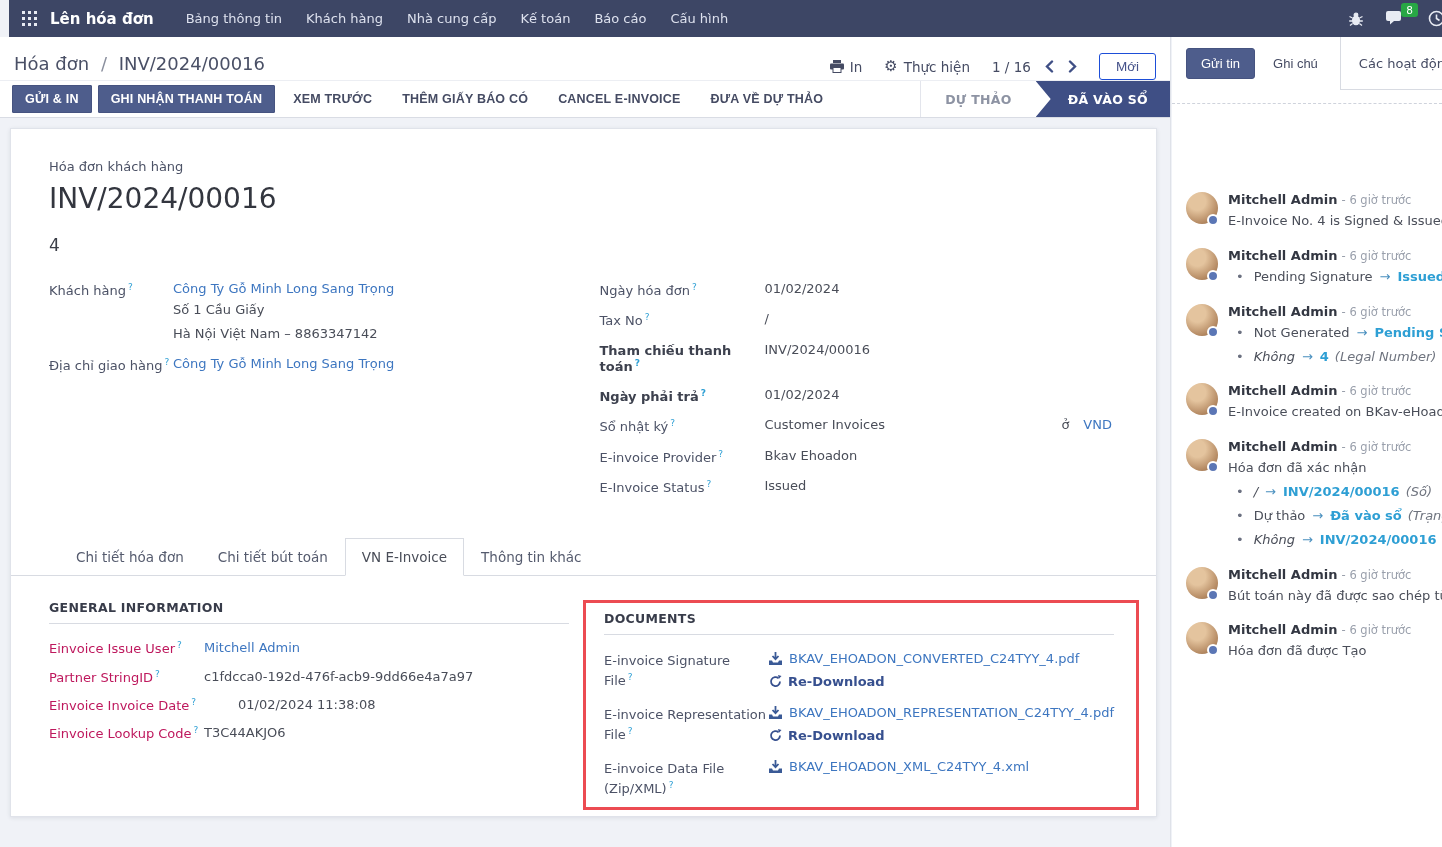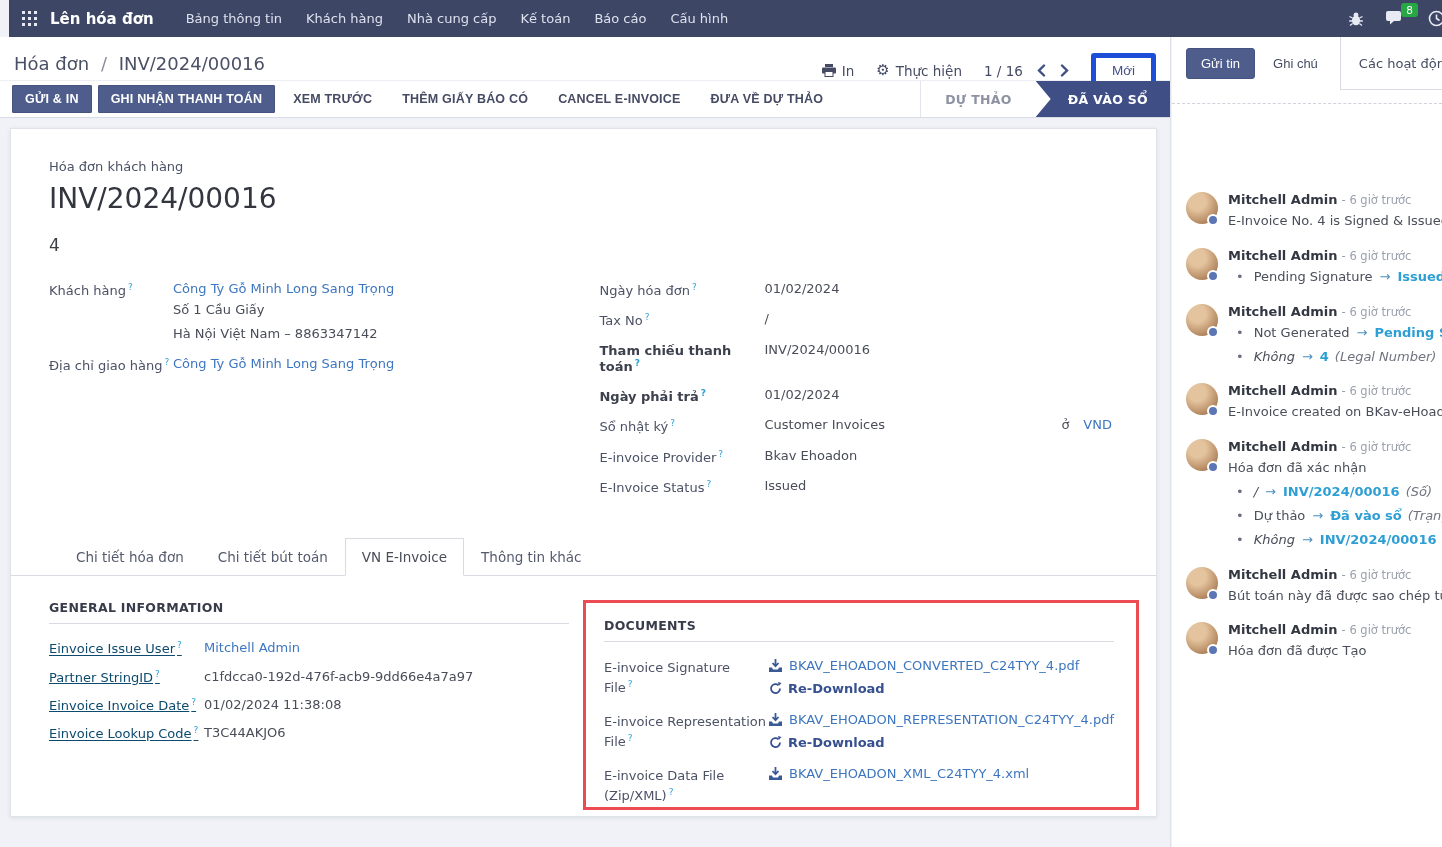--- a/index.html
+++ b/index.html
@@ -20,21 +20,21 @@
   .main-left { position:absolute; top:37px; left:0; width:1171px; height:810px; background:#f0f2f7; border-right:1px solid #dfe2e9; }
   .control-row { height:43px; background:#fff; display:flex; align-items:flex-start; padding:16px 14px; }
   .breadcrumb { font-size:18px; color:#4a5066; }
   .breadcrumb .sep { color:#8a8f9e; margin:0 6px; }
   .cp-right { margin-left:auto; display:flex; align-items:center; gap:22px; }
   .cp-btn { display:flex; align-items:center; gap:6px; color:#454b63; font-size:13.5px; cursor:pointer; }
   .gear-glyph { font-size:15px; line-height:1; color:#454b63; }
   .pager { display:flex; align-items:center; gap:14px; }
   .pager-count { color:#454b63; font-size:13.5px; }
   .pg-arrow { cursor:pointer; display:flex; }
-  .btn-new { border:5px solid #1d4ed8; color:#45528a; background:#fff; font-size:13.5px; padding:5px 16px; border-radius:3px; cursor:pointer; }
+  .btn-new { border:1px solid #1d4ed8; color:#45528a; background:#fff; font-size:13.5px; padding:5px 16px; border-radius:3px; cursor:pointer; }
 
   .action-row { height:38px; background:#fff; border-bottom:1px solid #d9dce4; border-top:1px solid #eceef3; display:flex; align-items:stretch; padding-left:12px; }
   .act-group { display:flex; align-items:center; gap:6px; }
   .btn-primary { background:#4e5d8c; border:1px solid #465380; color:#fff; font-size:12.5px; font-weight:bold; letter-spacing:.2px; padding:6px 12px; border-radius:1px; cursor:pointer; }
   .btn-flat { background:none; border:none; color:#454b63; font-size:12.5px; font-weight:bold; letter-spacing:.2px; padding:6px 12px; cursor:pointer; white-space:nowrap; }
   .statusbar { margin-left:auto; display:flex; align-items:stretch; border-left:1px solid #e3e5ec; }
   .st-draft { display:flex; align-items:center; padding:0 24px; color:#8d93a3; font-size:12.5px; font-weight:bold; letter-spacing:.3px; cursor:pointer; }
   .st-posted { display:flex; align-items:center; background:#3f4f85; color:#fff; font-size:12.5px; font-weight:bold; letter-spacing:.3px; padding:0 22px 0 32px; clip-path:polygon(0 0,100% 0,100% 100%,0 100%,15px 50%); cursor:default; }
 
   
@@ -60,24 +60,24 @@
   
   .tabs { display:flex; margin:30px 0 0 0; border-bottom:1px solid #d8dbe2; margin-left:-38px; margin-right:-18px; padding-left:48px; }
   .tab { padding:10px 16px; color:#555b6e; cursor:pointer; border:1px solid transparent; margin-bottom:-1px; font-size:13.5px; }
   .tab.active { background:#fff; border-color:#d8dbe2 #d8dbe2 #fff #d8dbe2; color:#494d58; }
 
   .tabpane { display:flex; padding-top:24px; }
   .ti-left { width:520px; flex:none; }
   .sec-title { font-size:12.5px; font-weight:bold; color:#383c4a; letter-spacing:.3px; padding-bottom:8px; border-bottom:1px solid #d8dbe2; }
   .gi-rows { margin-top:16px; }
   .gi-row { display:flex; margin-bottom:12px; }
-  .gi-label { width:155px; flex:none; color:#0c4a6e;text-decoration:underline; }
+  .gi-label { width:155px; flex:none; color:#be185d; }
   .gi-val { color:#494d58; }
 
-  .docs-box { margin-left:14px; width:566px; border:3px solid #ec4b52; padding:15px 22px 18px 18px; height:210px; }
+  .docs-box { margin-left:14px; width:566px; border:3px solid #ec4b52; padding:8px 22px 18px 18px; height:210px; }
   .doc-row { display:flex; margin-bottom:13px; }
   .doc-label { width:165px; flex:none; color:#4c5266; line-height:1.55; }
   .doc-val { display:flex; flex-direction:column; gap:8px; }
   .file-link { display:flex; align-items:center; gap:7px; color:#3d76c0; cursor:pointer; }
   .redl { display:flex; align-items:center; gap:6px; color:#37508f; font-weight:bold; cursor:pointer; }
 
   
   .chatter { position:absolute; top:37px; right:0; width:270px; height:810px; background:#fff; }
   .ch-top { height:53px; display:flex; align-items:stretch; }
   .ch-top-left { display:flex; align-items:center; gap:8px; padding-left:14px; padding-right:12px; }
@@ -277,21 +277,21 @@
         <div class="sec-title">GENERAL INFORMATION</div>
         <div class="gi-rows">
           <div class="gi-row">
             <div class="gi-label help">Einvoice Issue User</div>
             <div class="gi-val"><span class="link">Mitchell Admin</span></div>
           </div>
           <div class="gi-row" style="margin-top:6px;">
             <div class="gi-label help">Partner StringID</div>
             <div class="gi-val">c1fdcca0-192d-476f-acb9-9dd66e4a7a97</div>
           </div>
-          <div class="gi-row" style="">
+          <div class="gi-row" style="gap:34px;">
             <div class="gi-label help">Einvoice Invoice Date</div>
             <div class="gi-val">01/02/2024 11:38:08</div>
           </div>
           <div class="gi-row" style="margin-top:4px;">
             <div class="gi-label help">Einvoice Lookup Code</div>
             <div class="gi-val">T3C44AKJO6</div>
           </div>
         </div>
       </div>
 

